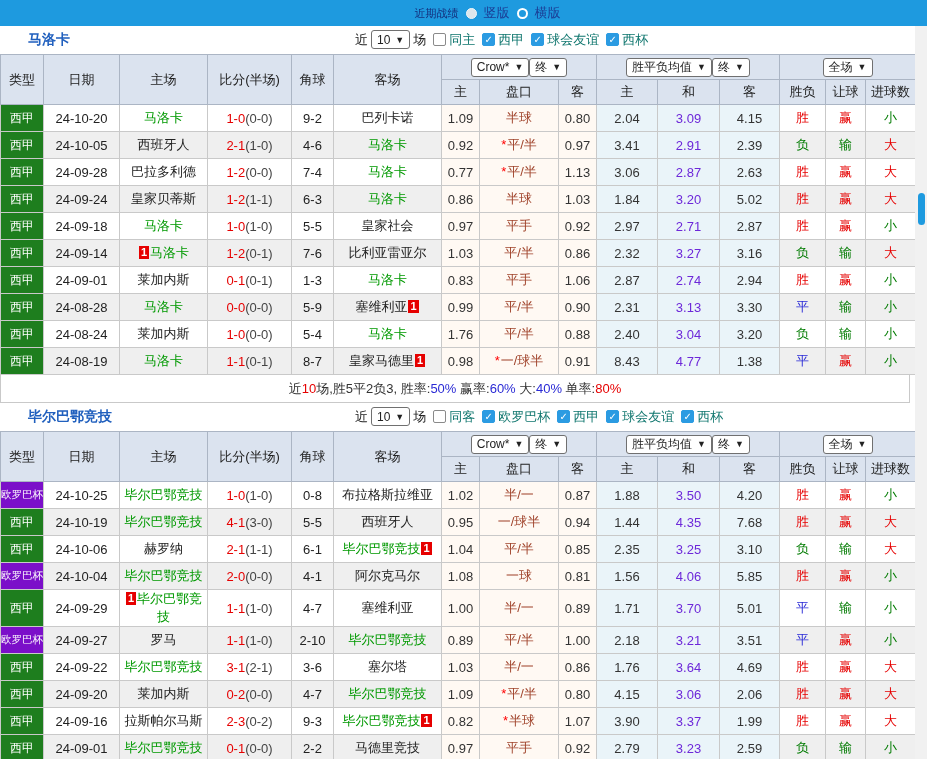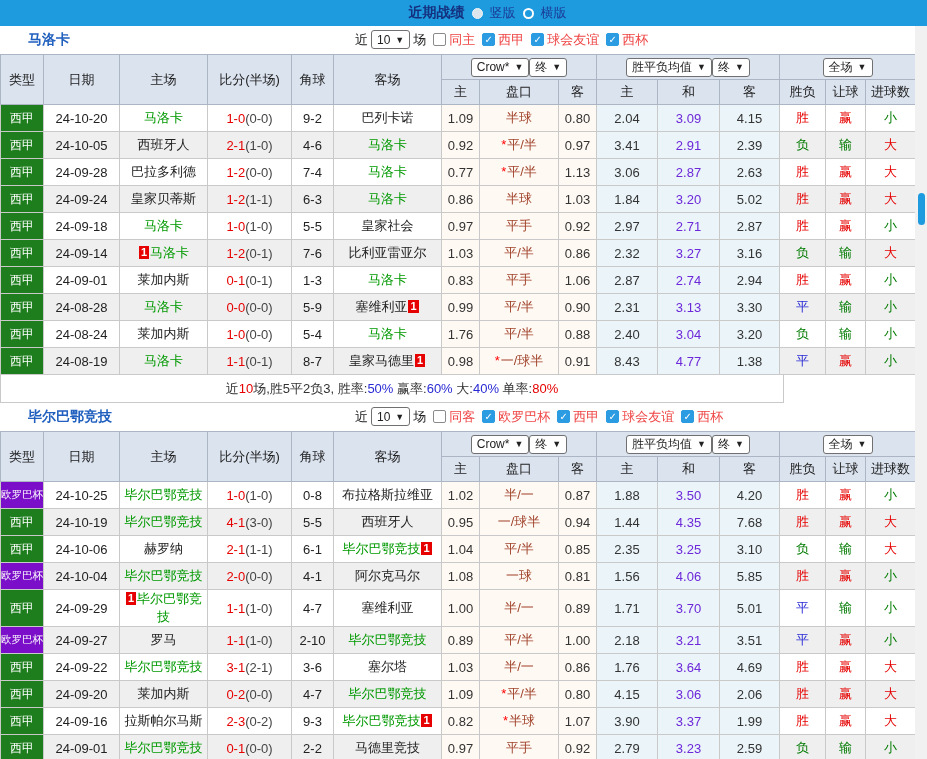--- a/index.html
+++ b/index.html
@@ -2,39 +2,39 @@
 <html><head>
 <meta charset="utf-8">
 <style>
   * { margin:0; padding:0; box-sizing:border-box; }
   html,body { width:927px; height:759px; overflow:hidden; background:#fff;
     font-family:"Liberation Sans","DejaVu Sans",sans-serif; font-size:13px; color:#222; }
   .page { position:relative; width:927px; height:759px; }
 
   
   .topbar { height:26px; background:#1E9ADF; display:flex; align-items:center; justify-content:center; gap:7px; }
-  .topbar .title { font-weight:bold; font-size:14px; color:#14307E;margin-left:48px; }
+  .topbar .title { font-weight:normal; font-size:11px; color:#14307E;margin-left:48px; }
   .radio { display:inline-block; width:11px; height:11px; border-radius:50%; vertical-align:middle; cursor:pointer; }
   .radio.sel { background:#DDE6EC; border:1px solid #F2F6F8; }
   .radio.unsel { background:transparent; border:2px solid #FFF; }
   .radio-label { color:#1B3E96; font-size:13px; }
 
   
   .section-header { position:relative; height:28px; background:#fff; }
   .team { position:absolute; left:28px; top:5px; font-weight:bold; font-size:14px; color:#2160BE; }
   .filters { position:absolute; left:355px; top:4px; display:flex; align-items:center; gap:3px; white-space:nowrap; }
   .flabel { color:#222; }
   .fakeselect { display:inline-flex; align-items:center; gap:5px; background:#fff; border:1px solid #707070;
     border-radius:3px; padding:1px 5px; height:19px; font-size:12px; cursor:pointer; }
   .fakeselect .caret { font-size:9px; color:#222; }
   .cb { display:inline-flex; align-items:center; justify-content:center; width:13px; height:13px;
     border-radius:2px; font-size:10px; font-weight:bold; cursor:pointer; margin-left:4px; }
   .cb.on { background:#2B9BE2; color:#fff; border:1px solid #2B9BE2; }
   .cb.off { background:#fff; border:1px solid #8A8A8A; color:transparent; }
-  .cblabel { color:#ef4444; }
+  .cblabel { color:#0f766e; }
 
   
   table { border-collapse:collapse; table-layout:fixed; width:915px; }
   thead th { background:#DBE3EF; border:1px solid #ABB5C4; font-weight:normal; font-size:13px;
     height:25px; text-align:center; padding:0; }
   thead .ddcell { padding:2px 0; }
   .ddwrap { display:flex; align-items:center; justify-content:center; }
   tbody td { border:1px solid #C9C9C9; height:27px; text-align:center; padding:0; font-size:13px; background:#fff; }
   tbody tr:nth-child(even) td.plain, tbody tr:nth-child(even) td.res { background:#EFEFEF; }
   td.type { color:#fff; font-size:12px; }
@@ -43,21 +43,21 @@
   td.hcap .star { color:#FF0000; margin-right:1px; }
   td.out { background:#EAF4F9 !important; color:#333; }
   td.out.mid { color:#6d28d9; }
   .focus { color:#009900; }
   .score { color:#E60000; }
   .half { color:#444; }
   .badge { display:inline-block; background:#E60000; color:#fff; font-size:11px; font-weight:bold;
     line-height:13px; padding:0 2px; margin:0 1px; vertical-align:1px; }
 
   
-  .summary { width:784px; height:28px; line-height:27px; text-align:center; border:1px solid #C9C9C9;
+  .summary { width:910px; height:28px; line-height:27px; text-align:center; border:1px solid #C9C9C9;
     border-top:none; background:#fff; font-size:13px; }
   .sp-k { color:#333; } .sp-r { color:#E60000; } .sp-b { color:#2A2AD5; }
 
   
   .scrollbar { position:absolute; top:26px; right:0; width:12px; height:733px; background:#F1F1F1; }
   .scrollbar .thumb { position:absolute; left:3px; top:167px; width:7px; height:32px;
     background:#1E9ADF; border-radius:4px; }
 </style>
 </head>
 <body>

